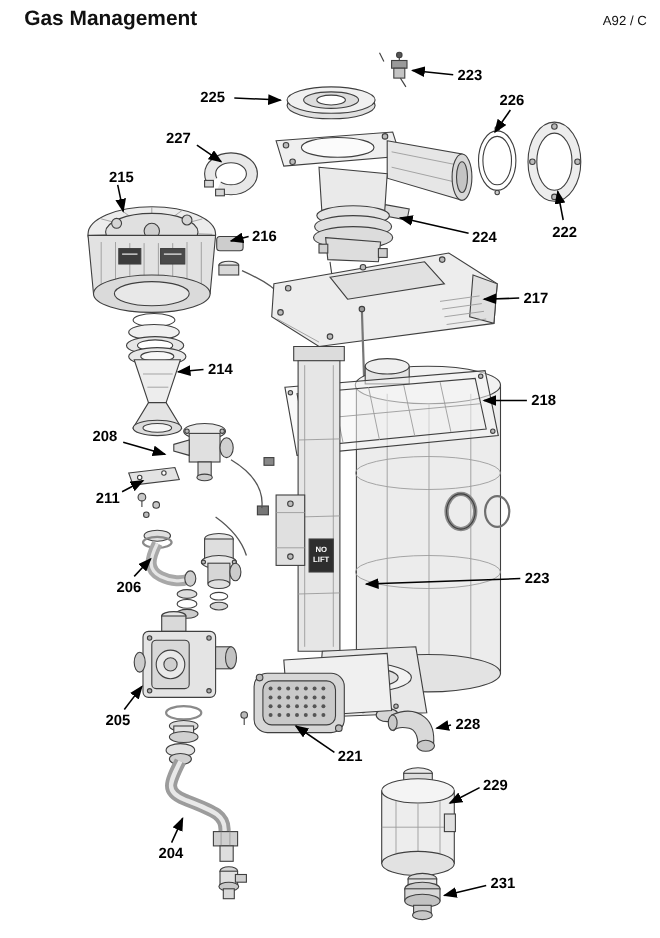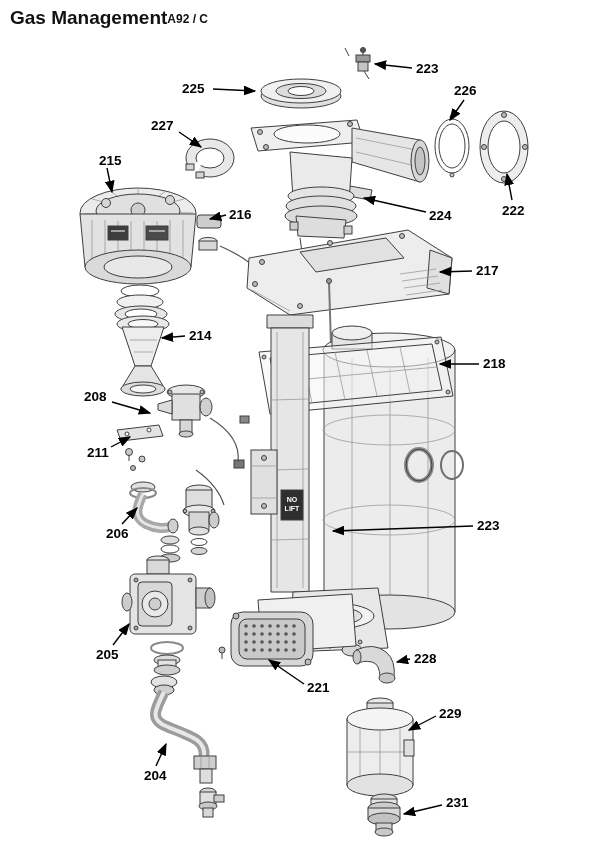--- a/index.html
+++ b/index.html
@@ -1,20 +1,20 @@
 <!DOCTYPE html>
 <html><head>
 <meta charset="utf-8">
 <style>
   *{margin:0;padding:0;box-sizing:border-box}
   html,body{width:600px;height:853px;background:#fff;font-family:"Liberation Sans",sans-serif;overflow:hidden}
   .page{position:relative;width:600px;height:853px;background:#fff}
-  .header{position:absolute;top:0;left:0;right:0;display:flex;justify-content:flex-start;align-items:flex-start;padding:7px 12px 0 10px;z-index:5}
+  .header{position:absolute;top:0;left:12px;right:0;display:flex;justify-content:space-between;align-items:flex-start;padding:7px 12px 0 10px;z-index:5}
   .title{font-size:19px;font-weight:bold;color:#111}
-  .code{font-size:12px;font-weight:bold;color:#111;padding-top:5px}
+  .code{font-size:12px;font-weight:normal;color:#111;padding-top:5px}
   svg.diagram{position:absolute;left:0;top:0}
   .part-label{font:bold 13.5px "Liberation Sans",sans-serif;fill:#000}
   .tiny-label{font:bold 7px "Liberation Sans",sans-serif;fill:#fff;text-anchor:middle}
   .s{stroke:#3f3f3f;stroke-width:1}
   .lt{stroke:#9a9a9a;stroke-width:.8;fill:none}
   .wire{stroke:#555;stroke-width:1.2;fill:none}
 </style>
 </head>
 <body>
 

